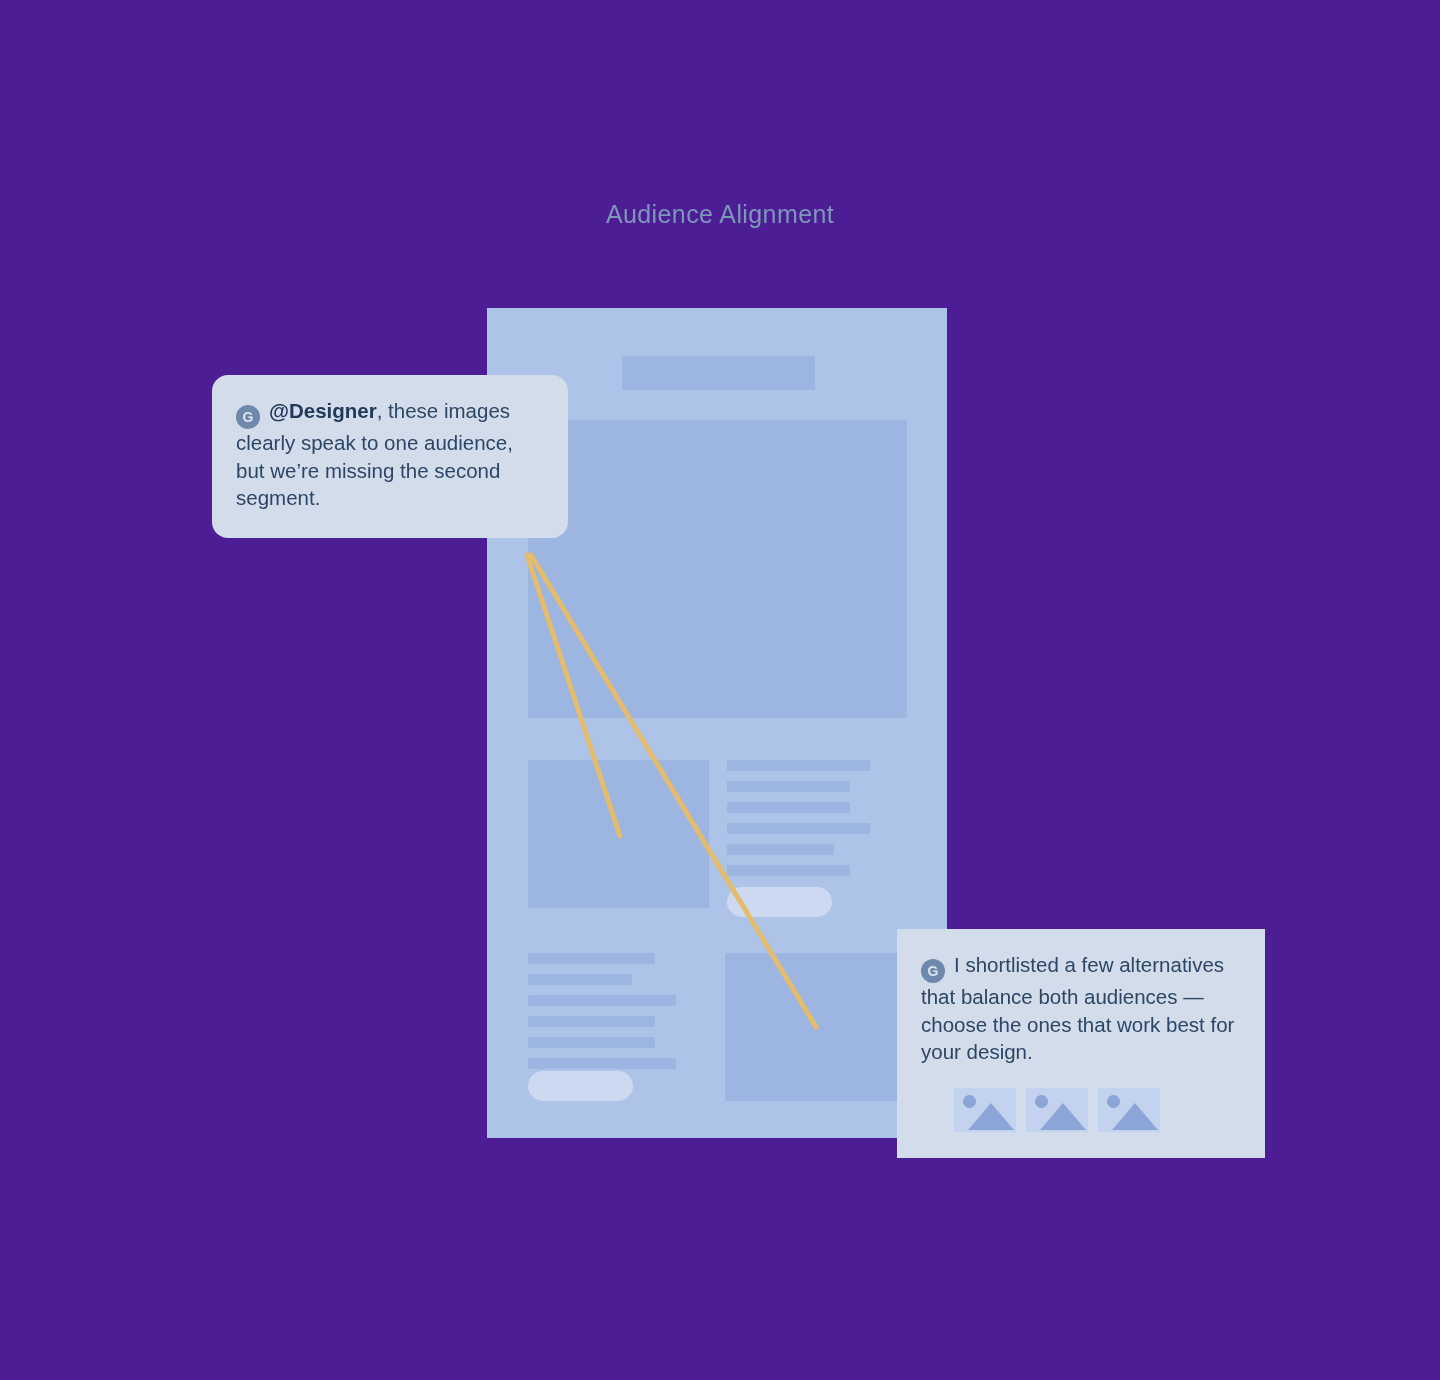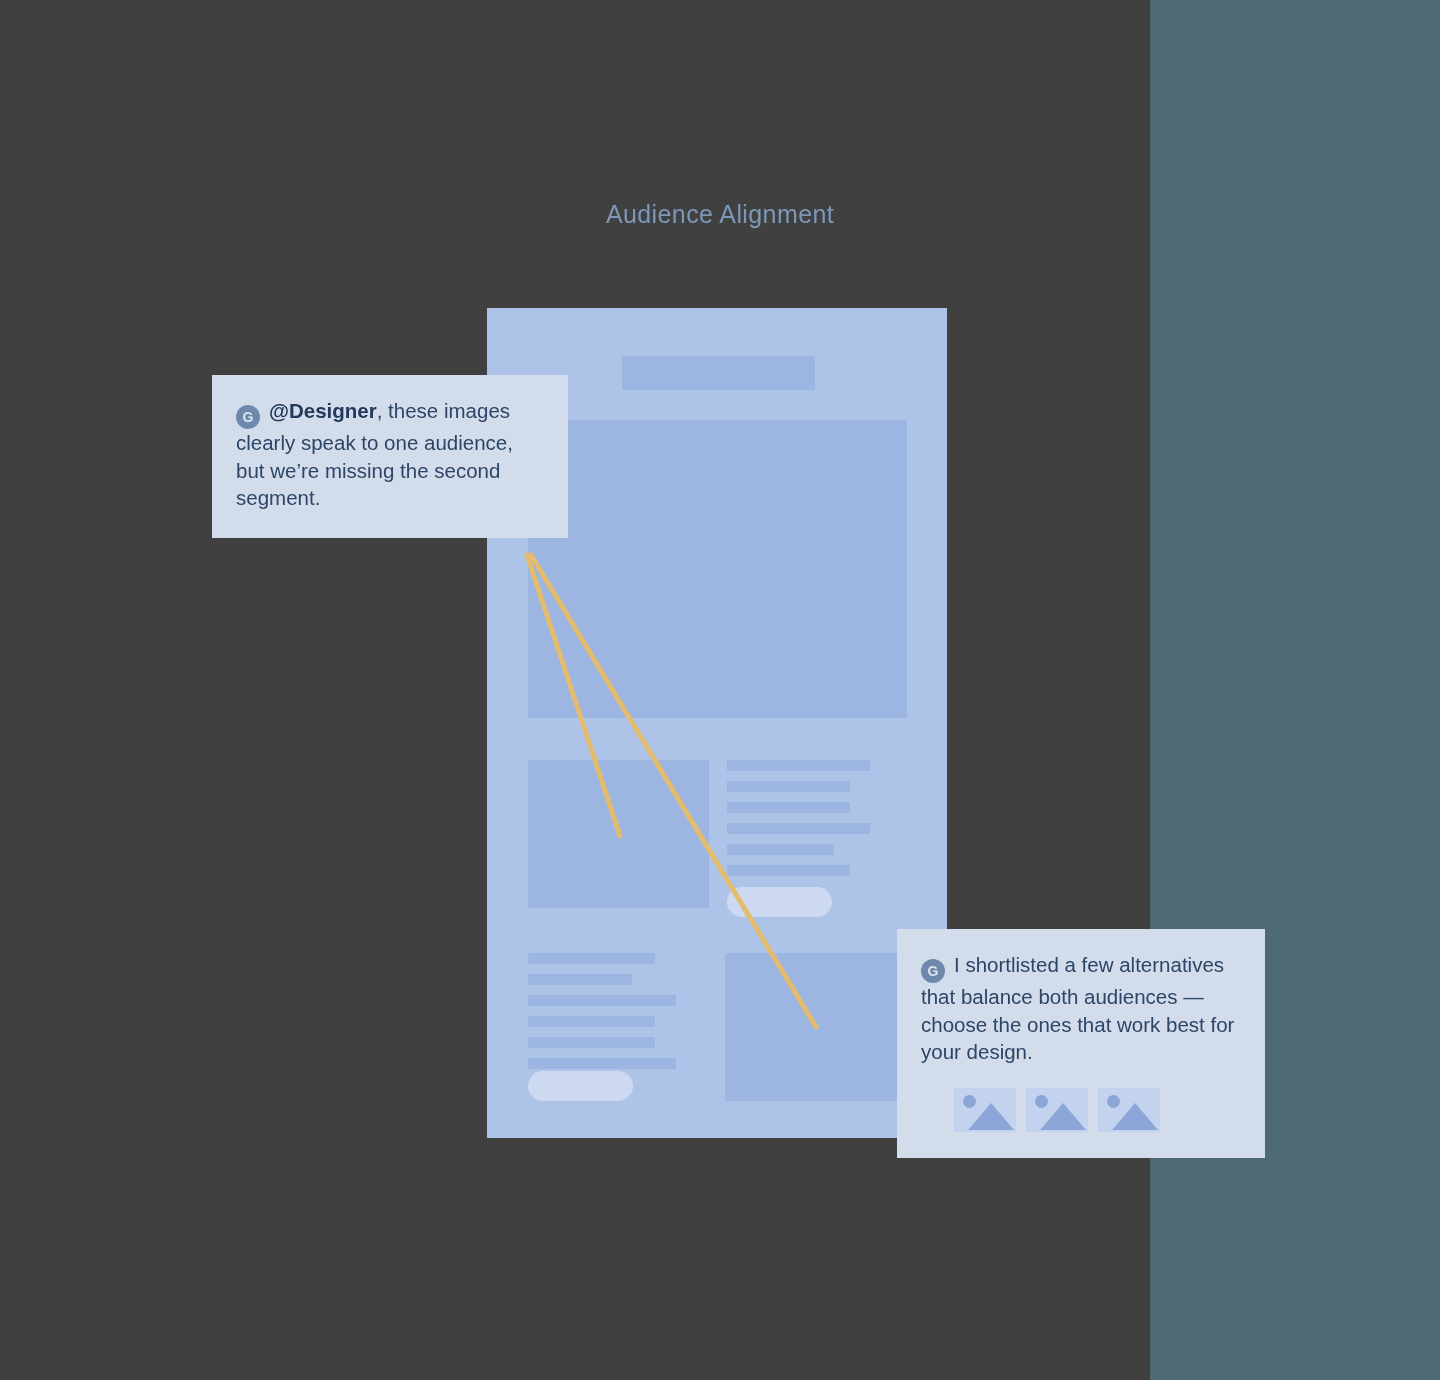--- a/index.html
+++ b/index.html
@@ -8,23 +8,23 @@
   html, body {
     width: 1440px;
     height: 1380px;
     background: #4d6a73;
     font-family: "Liberation Sans", sans-serif;
     overflow: hidden;
   }
 
   #stage {
     position: relative;
-    width: 1150px;
+    width: 1440px;
     height: 1380px;
-    background: #404040;
+    background: #4c1d95;
   }
 
   
   .page-title {
     position: absolute;
     left: 0;
     top: 200px;
     width: 1440px;
     text-align: center;
     font-size: 25px;
@@ -124,20 +124,21 @@
   .comment-card {
     position: absolute;
     background: #d3dceb;
     padding: 22px 28px 26px 24px;
   }
 
   .card-one {
     left: 212px;
     top: 375px;
     width: 356px;
+    border-radius: 16px;
   }
 
   .card-two {
     left: 868px;
     top: 929px;
     width: 368px;
     margin-left: 29px;
   }
 
   .comment-body {

